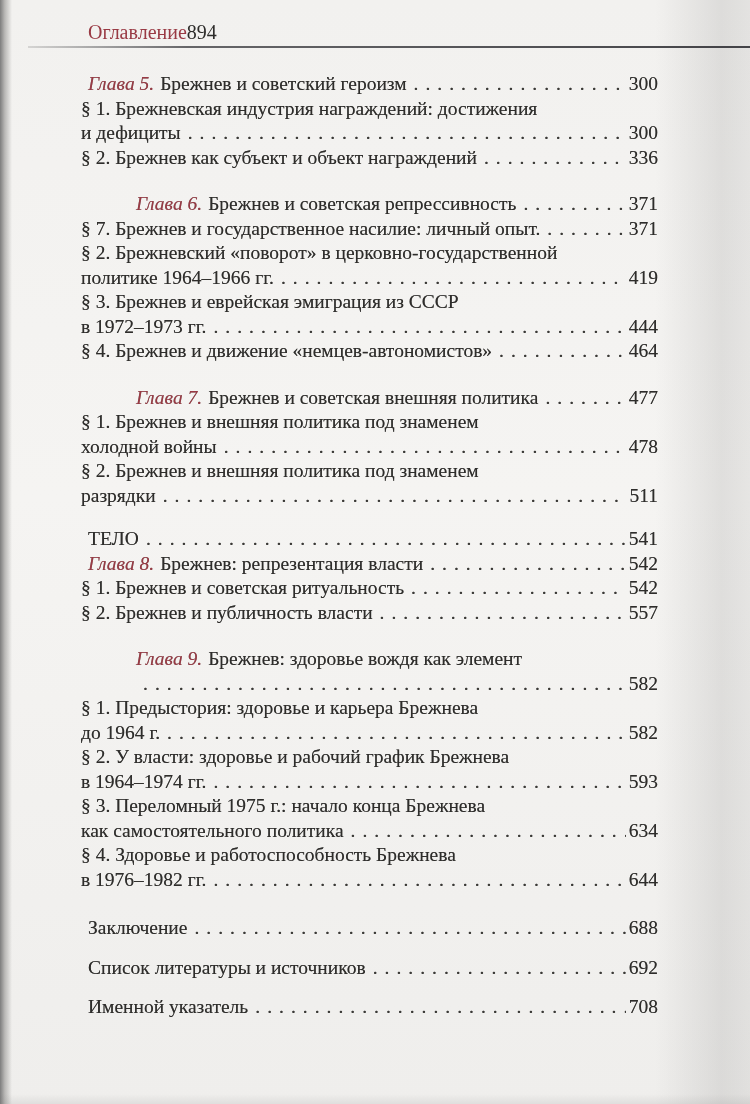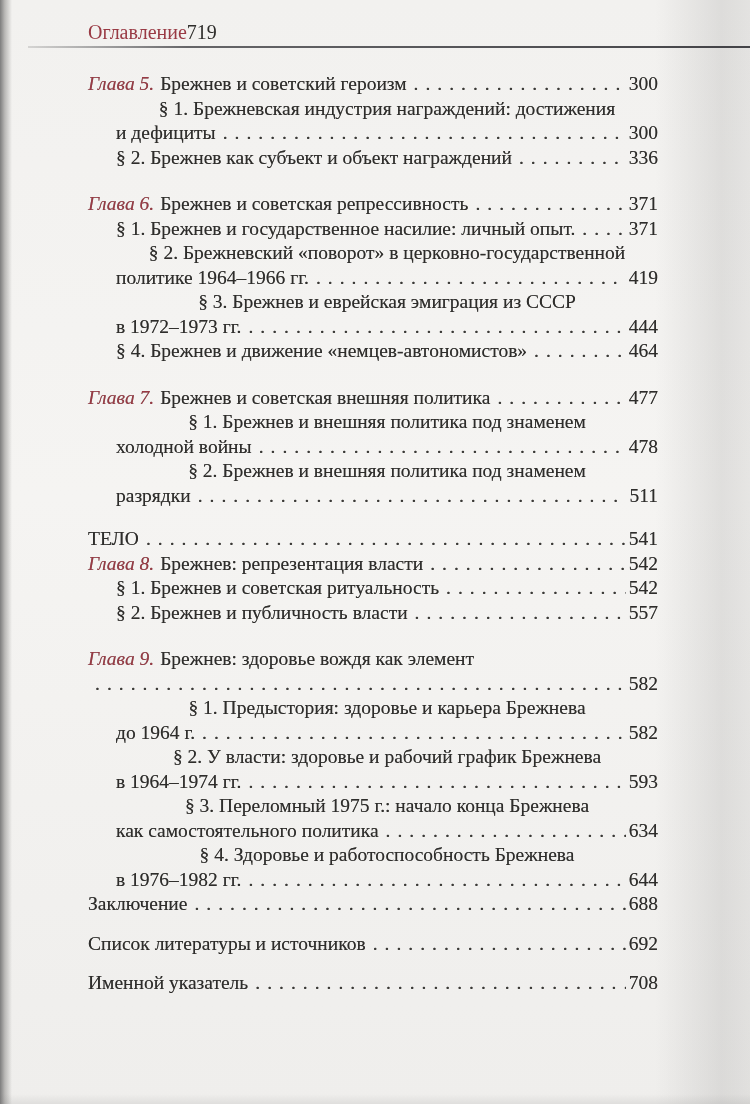--- a/index.html
+++ b/index.html
@@ -45,24 +45,24 @@
     position: absolute; top: 72px; left: 0; right: 92px;
     font-size: 19.5px;
     text-shadow: 0 0 0.3px rgba(46,45,43,0.55);
   }
   .entry { margin: 0; }
   .entry .row {
     display: flex; align-items: baseline;
     line-height: 24.5px; white-space: nowrap;
   }
   .entry.chapter .row, .entry.part .row, .entry.plain .row { margin-left: 88px; }
-  .entry.section .row { margin-left: 116px; justify-content: center; }
-
-  .gap-large  { margin-top: 22px; }
-  .gap-medium { margin-top: 0; }
+  .entry.section .row { margin-left: 81px; }
+
+  .gap-large  { margin-top: 22px; padding-left: 48px; }
+  .gap-medium { margin-top: 24px; }
   .gap-small  { margin-top: 19px; }
   .gap-tiny   { margin-top: 15px; }
 
   .chapter-label { color: #993a44; font-style: italic; margin-right: 6px; flex: none; }
   .txt { flex: none; }
   .dots { flex: 1 1 auto; min-width: 0; overflow: hidden; margin: 0 3px 0 7px; color: #3a3936; }
   .dots::after {
     content: "................................................................................";
     letter-spacing: 7px;
   }
@@ -70,21 +70,21 @@
 </style>
 </head>
 <body>
 
 <div class="edge-left"></div>
 <div class="edge-right"></div>
 <div class="edge-bottom"></div>
 
 <div class="running-header">
   <span class="title">Оглавление</span>
-  <span class="folio">719</span>
+  <span class="folio">894</span>
 </div>
 <div class="header-rule"></div>
 
 <main class="toc">
     <div class="entry chapter">
       <div class="row">
         <span class="chapter-label">Глава 5.</span>
         <span class="txt">Брежнев и советский героизм</span>
         <span class="dots"></span>
         <span class="pagenum">300</span>
@@ -110,21 +110,21 @@
     <div class="entry chapter gap-large">
       <div class="row">
         <span class="chapter-label">Глава 6.</span>
         <span class="txt">Брежнев и советская репрессивность</span>
         <span class="dots"></span>
         <span class="pagenum">371</span>
       </div>
     </div>
     <div class="entry section">
       <div class="row">
-        <span class="txt">§ 1. Брежнев и государственное насилие: личный опыт.</span>
+        <span class="txt">§ 7. Брежнев и государственное насилие: личный опыт.</span>
         <span class="dots"></span>
         <span class="pagenum">371</span>
       </div>
     </div>
     <div class="entry section">
       <div class="row">
         <span class="txt">§ 2. Брежневский «поворот» в церковно-государственной</span>
       </div>
       <div class="row">
         <span class="txt">политике 1964–1966 гг.</span>

